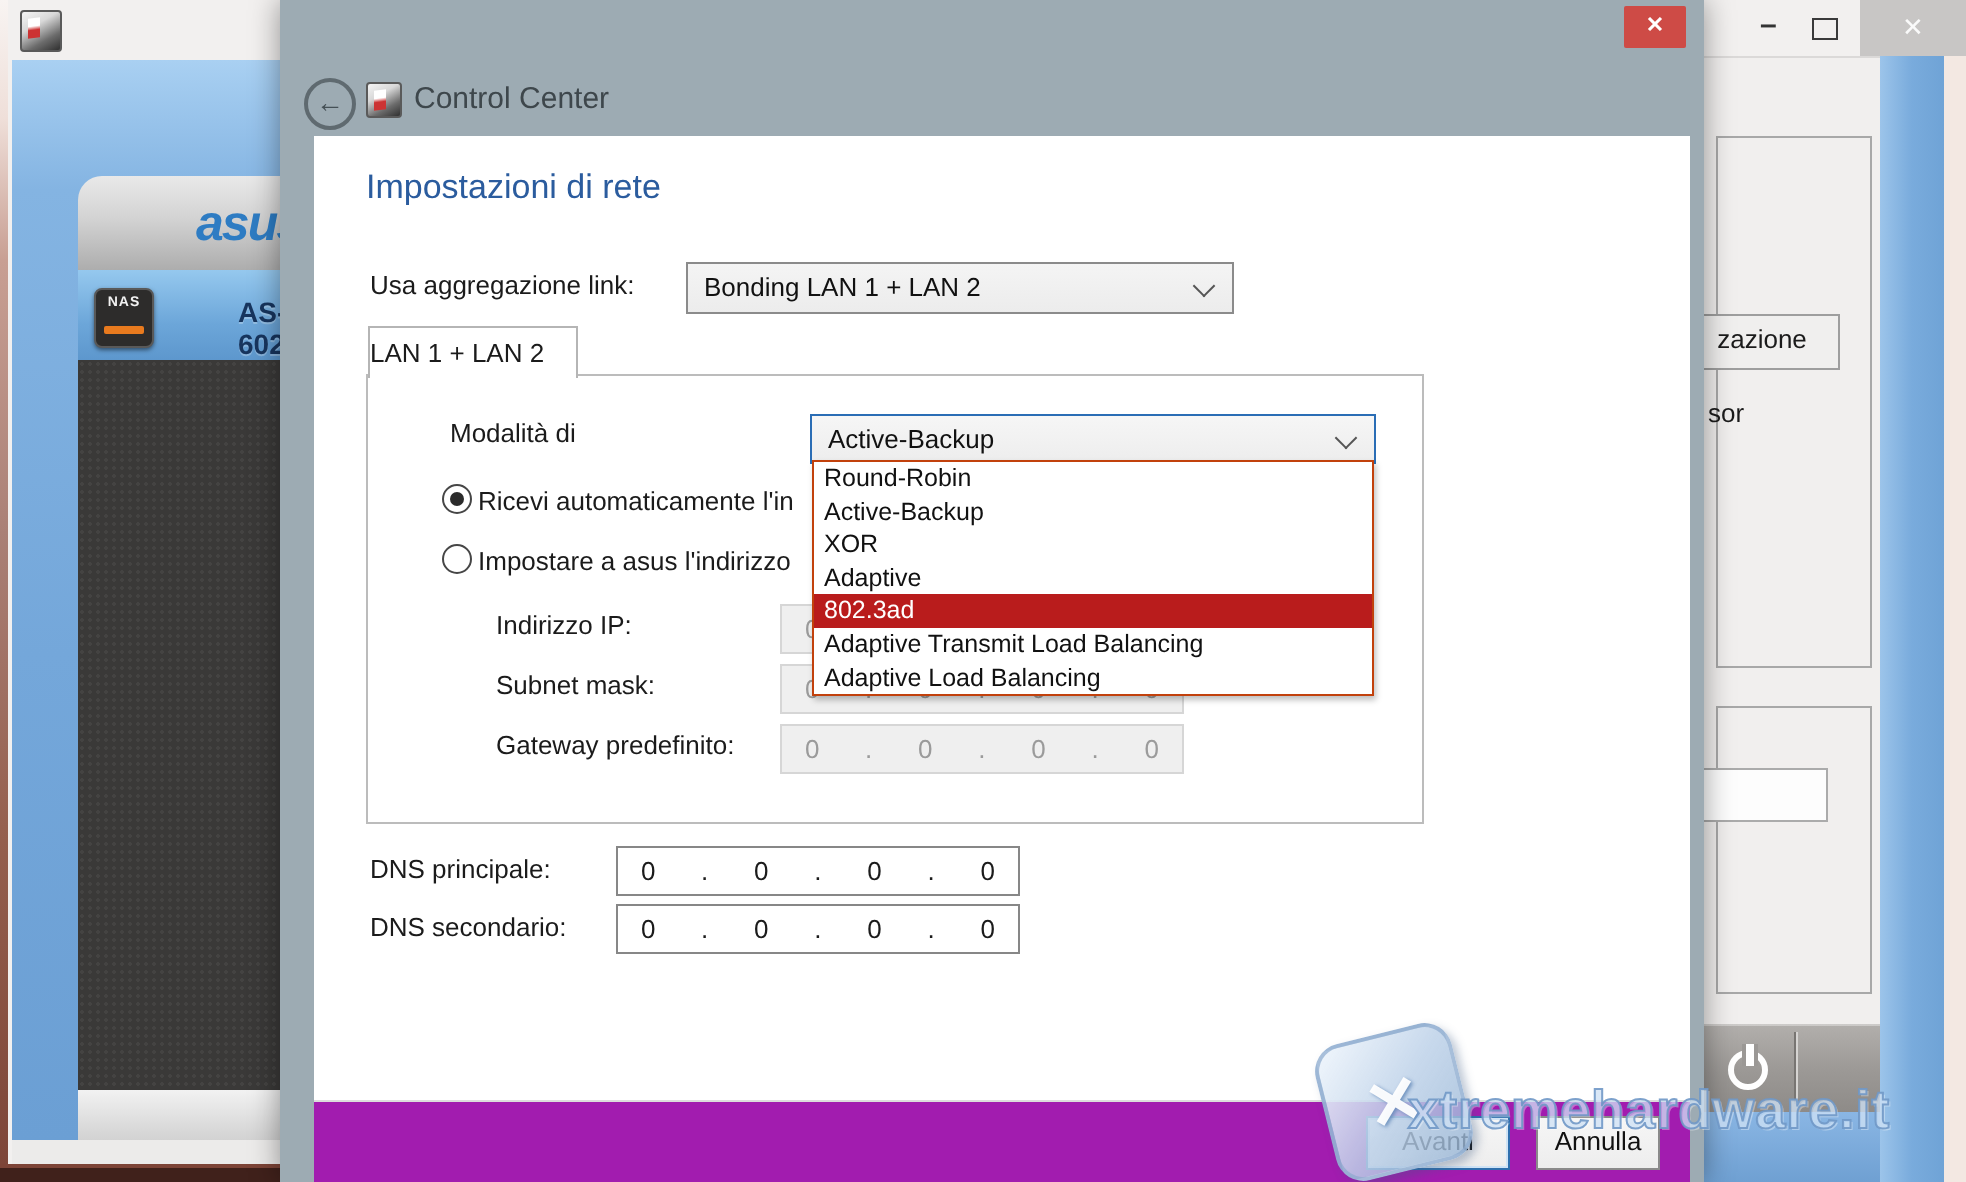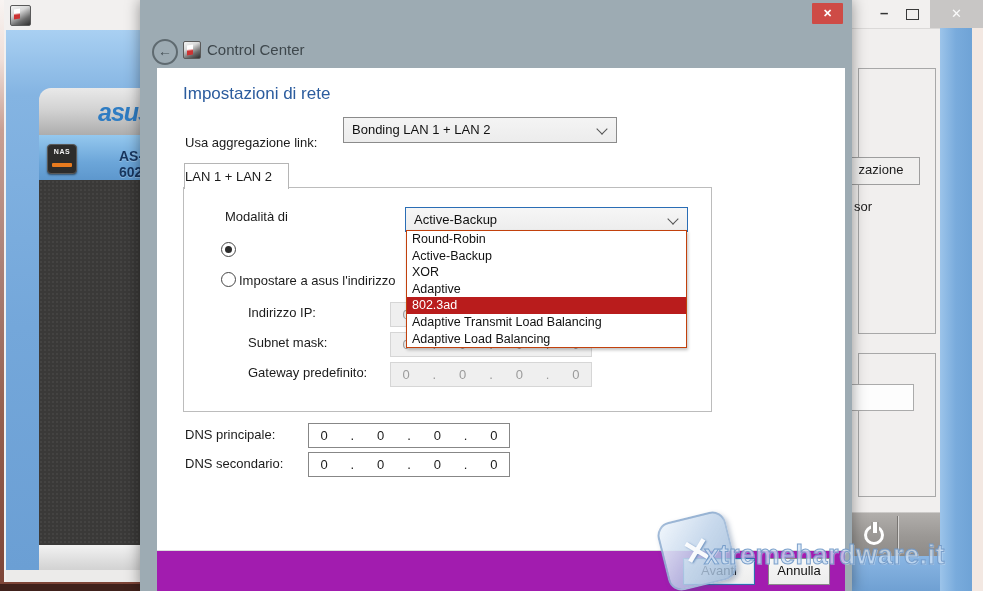--- a/index.html
+++ b/index.html
@@ -82,21 +82,21 @@
   #dlg-content{left:17px;top:68px;width:688px;height:482px;background:#fff;}
   #dlg-footer{left:17px;top:550px;width:688px;height:41px;background:#a21caf;border-top:1px solid #dcdcdc;}
 
   
   #heading{left:26px;top:16px;font-size:17px;color:#2b5c9e;}
   #agg-label{left:28px;top:67px;}
   .combo{background:linear-gradient(180deg,#f4f4f4,#ececec);border:1px solid #8b8b8b;}
   .combo .combo-text{position:absolute;left:8px;top:4px;font-size:13px;color:#111;}
   .chev{position:absolute;right:10px;top:7px;width:7px;height:7px;
     border-right:1.5px solid #555;border-bottom:1.5px solid #555;transform:rotate(45deg);}
-  #agg-combo{left:186px;top:49px;width:272px;height:24px;}
+  #agg-combo{left:186px;top:63px;width:272px;height:24px;}
   #tab{left:27px;top:95px;width:103px;height:25px;background:#fff;border:1px solid #b5b5b5;border-bottom:none;
     text-align:left;line-height:25px;z-index:2;}
   #groupbox{left:26px;top:119px;width:527px;height:223px;border:1px solid #bcbcbc;}
   #mode-label{left:68px;top:141px;}
   #mode-combo{left:248px;top:139px;width:281px;height:23px;border:1px solid #2a6db5;
     background:linear-gradient(180deg,#f6f6f6,#ededed);}
   .radio{width:13px;height:13px;border:1px solid #464646;border-radius:50%;background:#fff;}
   .radio.checked::after{content:"";position:absolute;left:3px;top:3px;width:7px;height:7px;border-radius:50%;background:#2b2b2b;}
   #radio1{left:64px;top:174px;}
   #radio1-label{left:82px;top:175px;white-space:nowrap;}
@@ -212,20 +212,21 @@
       <div class="abs" id="tab">LAN 1 + LAN 2</div>
       <div class="abs" id="groupbox"></div>
 
       <div class="abs" id="mode-label">Modalità di</div>
       <div class="abs combo" id="mode-combo">
         <span class="combo-text">Active-Backup</span>
         <span class="chev"></span>
       </div>
 
       <span class="abs radio checked" id="radio1"></span>
+      <div class="abs" id="radio1-label">Ricevi automaticamente l'in</div>
       <span class="abs radio" id="radio2"></span>
       <div class="abs" id="radio2-label">Impostare a asus l'indirizzo</div>
 
       <div class="abs" id="ip-label">Indirizzo IP:</div>
       <div class="abs" id="subnet-label">Subnet mask:</div>
       <div class="abs" id="gw-label">Gateway predefinito:</div>
 
       <div class="abs ipfield disabled" id="ip-field">
         <span>0</span>
           <span>.</span>

